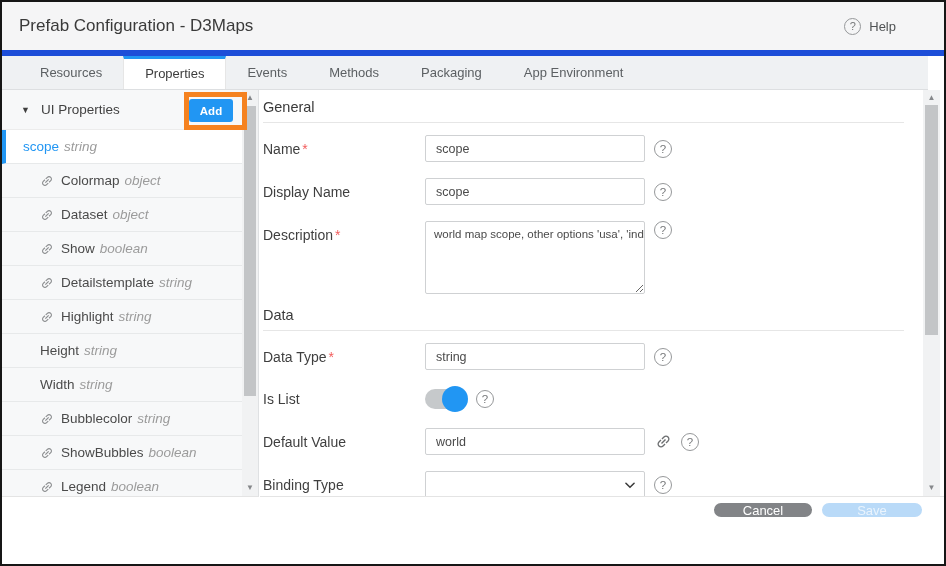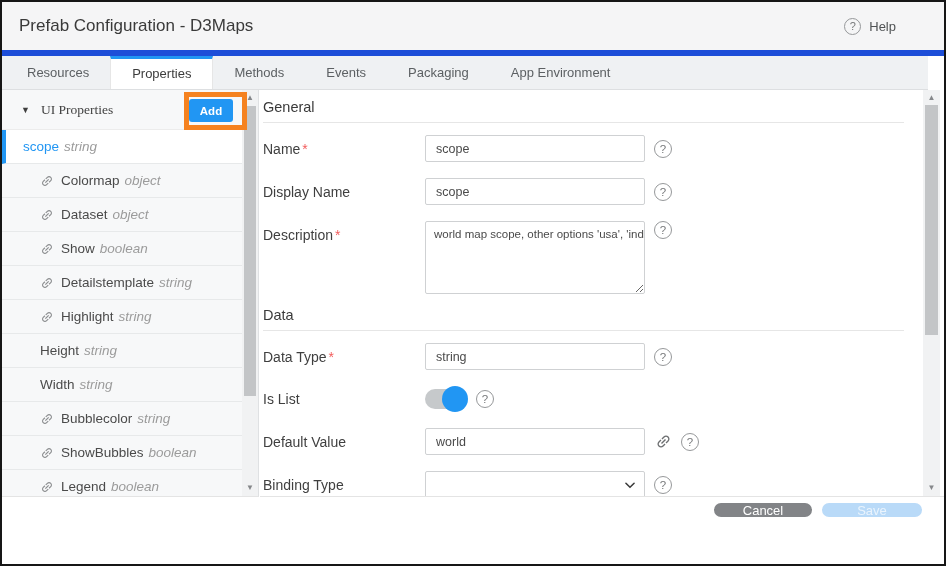--- a/index.html
+++ b/index.html
@@ -12,31 +12,31 @@
   .titlebar { position:absolute; top:0; left:0; right:0; height:54px;
     background:#f5f5f6; border-bottom:6px solid #1d4ed8; display:flex; align-items:center; }
   .titlebar .title { margin-left:17px; font-size:17px; color:#3a3a3a; }
   .help-link { position:absolute; right:48px; top:0; bottom:0; display:flex; align-items:center; gap:8px;
     font-size:13px; color:#4f5254; cursor:pointer; }
   .qcircle { width:17px; height:17px; border:1px solid #96989a; border-radius:50%;
     display:inline-flex; align-items:center; justify-content:center;
     font-size:11px; color:#77797b; flex-shrink:0; }
   
   .tabbar { position:absolute; top:54px; left:0; right:16px; height:34px; background:#eff1f3;
-    border-bottom:1px solid #dddfe1; display:flex; padding-left:4px; }
+    border-bottom:1px solid #dddfe1; display:flex; padding-left:17px; }
   .tab { padding:0 21px; line-height:33px; font-size:13px; color:#5c6063; cursor:pointer; }
   .tab.active { background:#fff; border-top:3px solid #2196f3; line-height:29px;
     border-left:1px solid #e6e6e6; border-right:1px solid #e6e6e6; color:#3c3c3c; }
   
   .sidebar { position:absolute; top:88px; left:0; width:257px; bottom:67px;
     background:#f7f8f9; border-right:1px solid #dfe1e3; border-bottom:1px solid #e4e4e4; }
   .sb-header { height:40px; display:flex; align-items:center; padding-left:19px; position:relative;
     border-bottom:1px solid #ececec; }
   .caret { font-size:9px; color:#3f3f3f; }
-  .sb-header .hlabel { margin-left:11px; font-size:13.5px; color:#424242;font-family:Liberation Serif, serif; }
+  .sb-header .hlabel { margin-left:11px; font-size:13.5px; color:#424242; }
   .add-btn { position:absolute; right:25px; top:9px; width:44px; height:23px;
     background:#2196f3; color:#fff; font-size:11.5px; font-weight:bold;
     border:none; border-radius:3px; cursor:pointer; font-family:inherit; }
   .annotation { position:absolute; left:182px; top:2px; width:63px; height:38px;
     border:5px solid #f58220; pointer-events:none; z-index:5; }
   .sb-list { position:absolute; top:40px; left:0; right:16px; bottom:0; overflow:hidden; }
   .sidebar-item { height:34px; display:flex; align-items:center; padding-left:38px;
     border-bottom:1px solid #e7e9ea; font-size:13.5px; color:#4a4a4a; cursor:pointer; }
   .sidebar-item.selected { background:#fff; border-left:4px solid #2196f3; padding-left:17px; }
   .sidebar-item.selected .item-name { color:#2196f3; }
@@ -85,22 +85,22 @@
   <div class="title">Prefab Configuration - D3Maps</div>
   <div class="help-link">
     <span class="qcircle">?</span>
     <span>Help</span>
   </div>
 </div>
 
 <div class="tabbar">
     <div class="tab">Resources</div>
     <div class="tab active">Properties</div>
+    <div class="tab">Events</div>
     <div class="tab">Methods</div>
-    <div class="tab">Events</div>
     <div class="tab">Packaging</div>
     <div class="tab">App Environment</div>
   </div>
 
 <div class="sidebar">
   <div class="sb-header">
     <span class="caret">▼</span>
     <span class="hlabel">UI Properties</span>
     <button class="add-btn">Add</button>
   </div>

